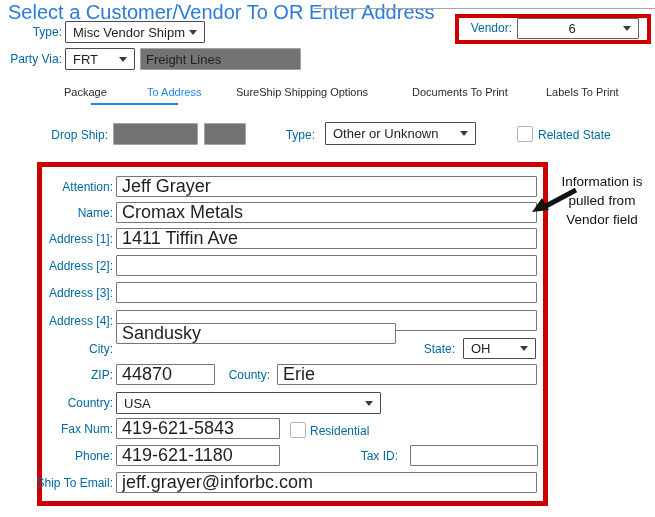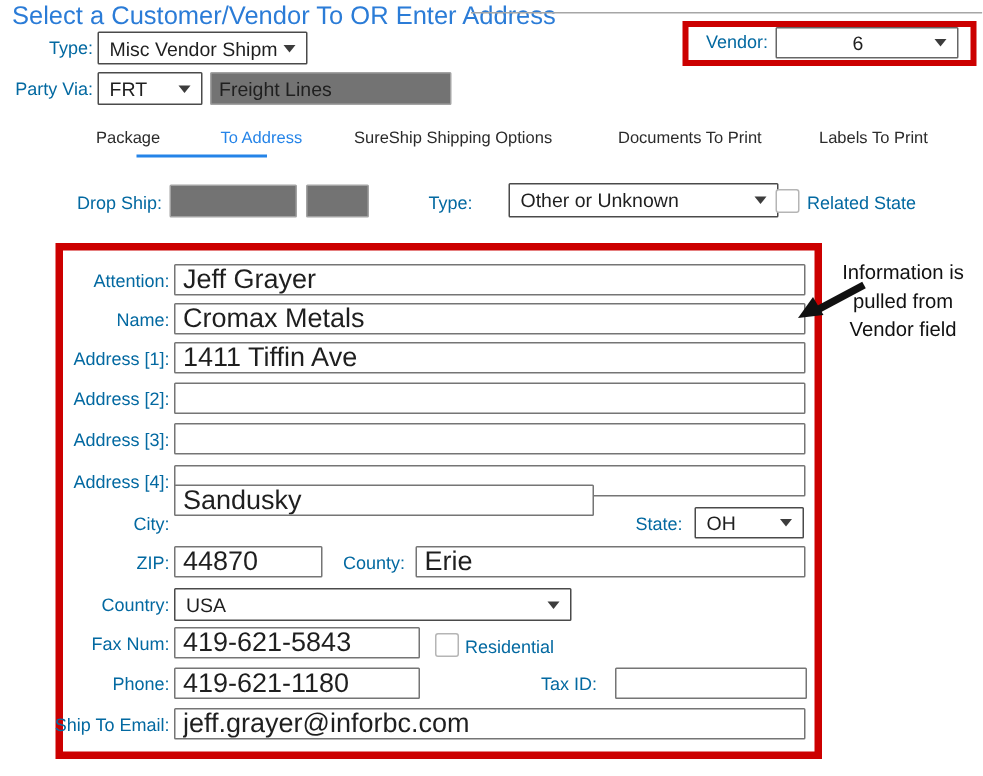--- a/index.html
+++ b/index.html
@@ -17,21 +17,21 @@
   .arr{width:0;height:0;border-left:4.5px solid transparent;border-right:4.5px solid transparent;
        border-top:5px solid #3c3c3c;margin-left:4px;flex:0 0 auto;}
   .gray-field{position:absolute;background:#737373;border:1px solid #a3a3a3;
        box-sizing:border-box;font-size:13px;color:#1f1f1f;display:flex;align-items:center;
        padding:0 5px;border-radius:1px;}
   .cb{position:absolute;width:14px;height:14px;border:1px solid #b5b5b5;background:#fff;
       border-radius:2px;}
   .tab{position:absolute;top:86px;font-size:11px;color:#2b2b2b;cursor:pointer;white-space:nowrap;margin-left:44px;}
   .tab.active{color:#2584e8;}
   .tab-underline{position:absolute;left:91px;top:103px;width:87px;height:2px;background:#2584e8;}
-  .title{position:absolute;left:8px;top:1px;font-size:17px;color:#2b7cd7;white-space:nowrap;}
+  .title{position:absolute;left:8px;top:1px;font-size:20px;color:#2b7cd7;white-space:nowrap;}
   .hrule{position:absolute;left:314px;top:8px;width:341px;height:1px;background:#a6a6a6;}
   .redbox{position:absolute;border:5px solid #cc0000;box-sizing:border-box;background:transparent;}
   .vendorbox{position:absolute;left:455px;top:14px;width:196px;height:30px;
       border:4px solid #cc0000;box-sizing:border-box;}
   .ann{position:absolute;left:549px;top:172px;width:106px;text-align:center;
        font-size:13.5px;color:#111;line-height:19px;}
   .ann div{white-space:nowrap;}
   .arrow-svg{position:absolute;left:531px;top:185px;}
 </style>
 </head>
@@ -69,21 +69,21 @@
   <div class="tab" style="left:192px;">SureShip Shipping Options</div>
   <div class="tab" style="left:368px;">Documents To Print</div>
   <div class="tab" style="left:502px;">Labels To Print</div>
   <div class="tab" style="left:613px;">Internat</div>
   <div class="tab-underline"></div>
 
   <div class="lbl" style="left:10px;width:98px;top:128px;">Drop Ship:</div>
   <div class="gray-field" style="left:113px;top:123px;width:85px;height:22px;"></div>
   <div class="gray-field" style="left:204px;top:123px;width:42px;height:22px;"></div>
   <div class="lbl" style="left:265px;width:50px;top:128px;">Type:</div>
-  <div class="dd" style="left:339px;top:122px;width:180px;height:23px;justify-content:center;">
+  <div class="dd" style="left:325px;top:122px;width:151px;height:23px;justify-content:center;">
     <span class="txt">Other or Unknown</span>
     <span class="arr"></span>
   </div>
   <span class="cb" style="left:517px;top:126px;"></span>
   <div class="lbl" style="left:538px;width:80px;top:128px;text-align:left;">Related State</div>
 
   <div class="redbox" style="left:37px;top:162px;width:511px;height:344px;"></div>
 
   <div class="lbl" style="left:8px;width:105px;top:180px;">Attention:</div>
   <input class="inp" style="left: 116px; top: 176px; width: 421px;" value="Jeff Grayer">

